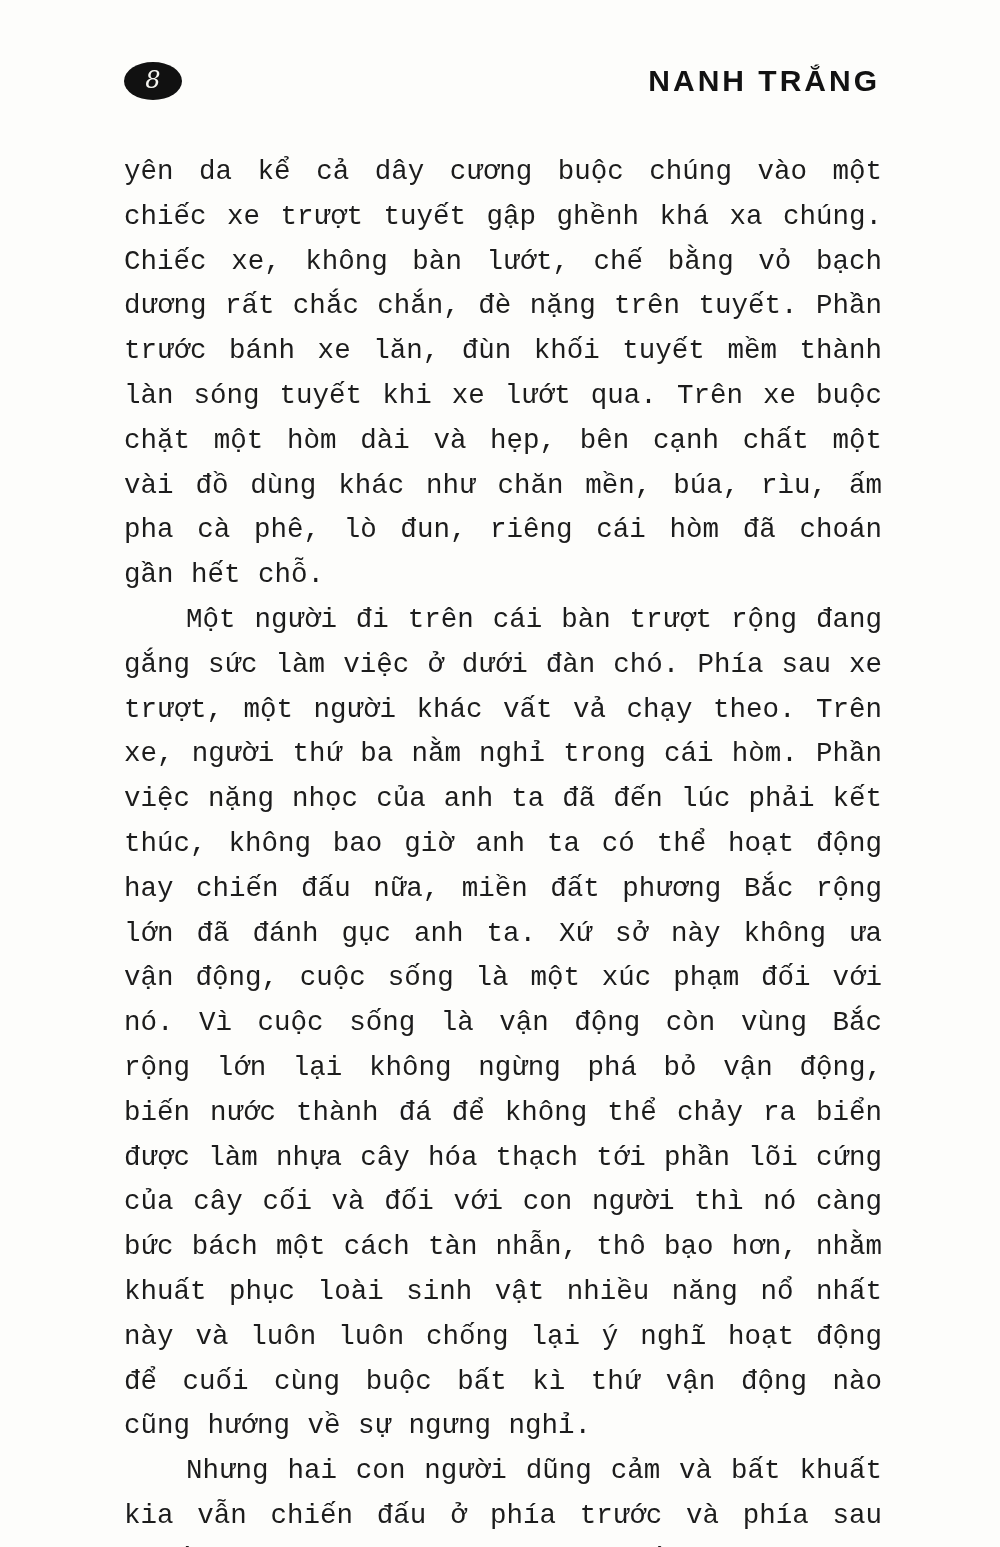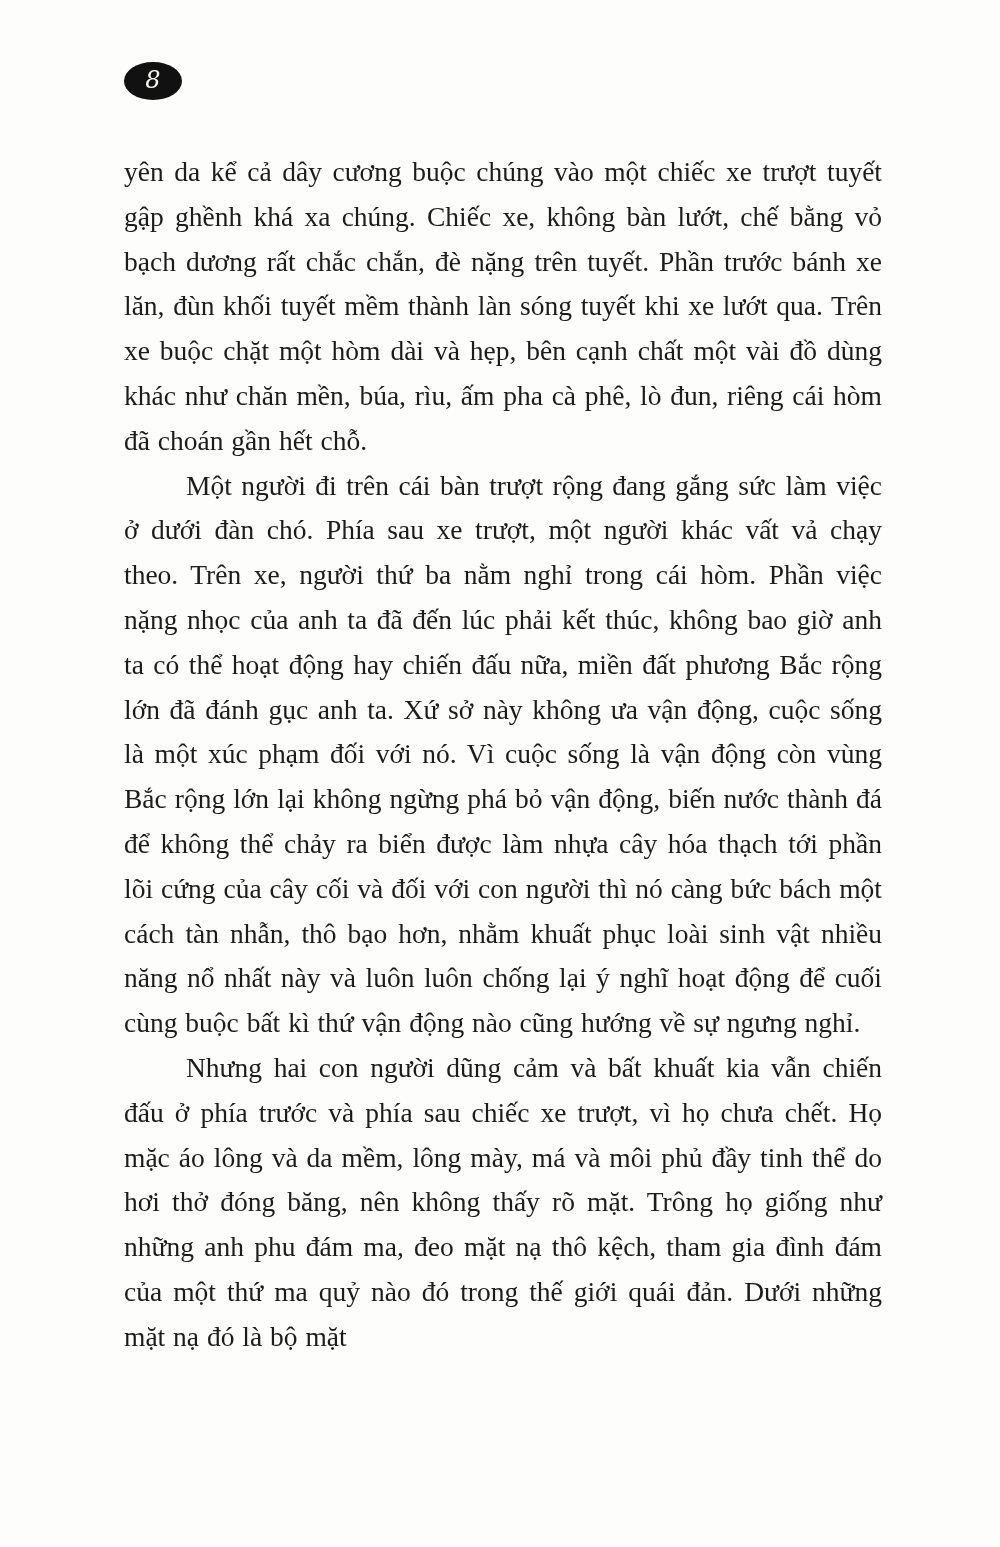--- a/index.html
+++ b/index.html
@@ -50,34 +50,36 @@
     letter-spacing: 3px;
     color: #121212;
   }
   .body-text p {
     margin: 0;
     font-size: 27.5px;
     line-height: 44.8px;
     text-align: justify;
     text-justify: inter-word;
     word-spacing: 1px;
+    font-family: Liberation Mono, monospace;
   }
   .body-text p.indent {
     text-indent: 62px;
   }
 </style>
 </head>
 <body>
 
 <div class="page">
 
   <div class="page-header">
     <div class="page-number-badge">
       <span class="page-number">8</span>
     </div>
+    <div class="book-title">NANH TRẮNG</div>
   </div>
 
   <div class="body-text">
     <p>yên da kể cả dây cương buộc chúng vào một chiếc xe trượt tuyết gập ghềnh khá xa chúng. Chiếc xe, không bàn lướt, chế bằng vỏ bạch dương rất chắc chắn, đè nặng trên tuyết. Phần trước bánh xe lăn, đùn khối tuyết mềm thành làn sóng tuyết khi xe lướt qua. Trên xe buộc chặt một hòm dài và hẹp, bên cạnh chất một vài đồ dùng khác như chăn mền, búa, rìu, ấm pha cà phê, lò đun, riêng cái hòm đã choán gần hết chỗ.</p>
     <p class="indent">Một người đi trên cái bàn trượt rộng đang gắng sức làm việc ở dưới đàn chó. Phía sau xe trượt, một người khác vất vả chạy theo. Trên xe, người thứ ba nằm nghỉ trong cái hòm. Phần việc nặng nhọc của anh ta đã đến lúc phải kết thúc, không bao giờ anh ta có thể hoạt động hay chiến đấu nữa, miền đất phương Bắc rộng lớn đã đánh gục anh ta. Xứ sở này không ưa vận động, cuộc sống là một xúc phạm đối với nó. Vì cuộc sống là vận động còn vùng Bắc rộng lớn lại không ngừng phá bỏ vận động, biến nước thành đá để không thể chảy ra biển được làm nhựa cây hóa thạch tới phần lõi cứng của cây cối và đối với con người thì nó càng bức bách một cách tàn nhẫn, thô bạo hơn, nhằm khuất phục loài sinh vật nhiều năng nổ nhất này và luôn luôn chống lại ý nghĩ hoạt động để cuối cùng buộc bất kì thứ vận động nào cũng hướng về sự ngưng nghỉ.</p>
     <p class="indent">Nhưng hai con người dũng cảm và bất khuất kia vẫn chiến đấu ở phía trước và phía sau chiếc xe trượt, vì họ chưa chết. Họ mặc áo lông và da mềm, lông mày, má và môi phủ đầy tinh thể do hơi thở đóng băng, nên không thấy rõ mặt. Trông họ giống như những anh phu đám ma, đeo mặt nạ thô kệch, tham gia đình đám của một thứ ma quỷ nào đó trong thế giới quái đản. Dưới những mặt nạ đó là bộ mặt</p>
   </div>
 
 </div>
 

